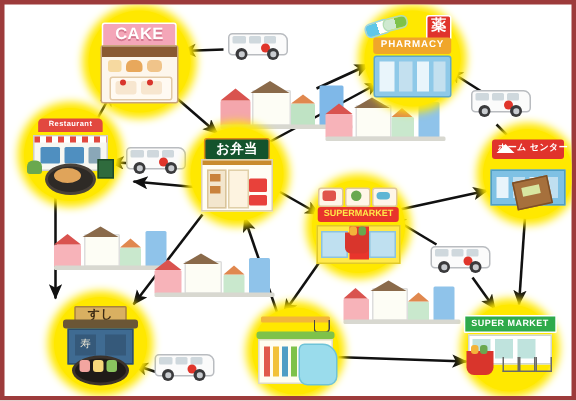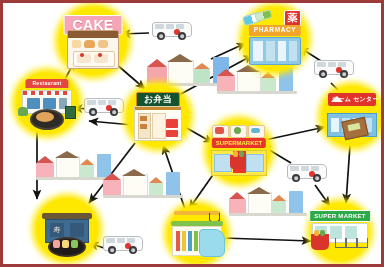--- a/index.html
+++ b/index.html
@@ -195,21 +195,21 @@
     <div class="van-win" style="left:16px;top:4px;width:8px;height:5px;"></div>
     <div class="van-win" style="left:26px;top:4px;width:8px;height:5px;"></div>
     <div class="vlogo" style="left:24px;top:9px;width:6px;height:6px;"></div>
     <div class="wheel" style="left:7px;top:12px;width:8px;height:8px;"></div>
     <div class="wheel" style="left:28px;top:12px;width:8px;height:8px;"></div>
   </div>
 
   <div class="node" style="left:90px;top:38px;">
     <div class="halo" style="width:68px;height:68px;"></div>
     <div class="shop" style="width:56px;height:52px;">
-      <div class="sign" style="top:0;background:#f4a6b8;color:#ffffff;font-size:14px;padding:2px 8px;border:1.5px solid #fff;text-shadow:0 1px 0 #d3788f;">
+      <div class="sign" style="top:0;background:#f4a6b8;color:#ffffff;font-size:11px;padding:2px 8px;border:1.5px solid #fff;text-shadow:0 1px 0 #d3788f;">
         <span>CAKE</span>
       </div>
       <div class="bldg" style="top:15px;width:50px;height:37px;background:#fdf6ec;border:1px solid #c9a47a;border-radius:2px;">
         <div style="position:absolute;left:0;top:0;width:100%;height:7px;background:#8a5a33;"></div>
         <div style="position:absolute;left:4px;top:9px;width:9px;height:8px;background:#f6d9a0;border-radius:2px;"></div>
         <div style="position:absolute;left:16px;top:9px;width:11px;height:8px;background:#e8a85c;border-radius:4px 4px 2px 2px;"></div>
         <div style="position:absolute;left:30px;top:9px;width:10px;height:8px;background:#f0c48a;border-radius:3px;"></div>
         <div style="position:absolute;left:5px;top:20px;width:40px;height:14px;background:#fffaf2;border:1px solid #e2c9a6;border-radius:2px;"></div>
         <div style="position:absolute;left:9px;top:23px;width:14px;height:9px;background:#f7e6cf;border-radius:2px;"></div>
         <div style="position:absolute;left:26px;top:23px;width:14px;height:9px;background:#f7e6cf;border-radius:2px;"></div>
@@ -313,20 +313,23 @@
       </div>
       <div style="position:absolute;left:20px;top:30px;width:16px;height:14px;background:#d9352c;border-radius:0 0 4px 4px;"></div>
       <div style="position:absolute;left:23px;top:26px;width:5px;height:6px;background:#f3b43a;border-radius:2px;"></div>
       <div style="position:absolute;left:29px;top:26px;width:5px;height:6px;background:#6aa84f;border-radius:2px;"></div>
     </div>
   </div>
 
   <div class="node" style="left:64px;top:226px;">
     <div class="halo" style="width:62px;height:62px;"></div>
     <div class="shop" style="width:52px;height:50px;">
+      <div class="sign" style="top:0;background:#d9b061;color:#3a2a14;font-size:8px;padding:1px 8px;border:1px solid #a8823c;border-radius:1px;">
+        <span>すし</span>
+      </div>
       <div style="position:absolute;left:1px;top:9px;width:50px;height:6px;background:#6b5636;border-radius:2px;"></div>
       <div class="bldg" style="top:15px;width:42px;height:22px;background:#3f6b92;border:1px solid #2d4f6d;">
         <div style="position:absolute;left:4px;top:3px;width:14px;height:14px;background:#35597a;color:#f0ead8;font-size:7px;text-align:center;line-height:14px;">
           <span>寿 司</span>
         </div>
         <div style="position:absolute;right:4px;top:3px;width:14px;height:14px;background:#35597a;"></div>
       </div>
       <div style="position:absolute;left:7px;top:33px;width:34px;height:16px;background:#1f1b18;border-radius:50%;border:2px solid #3c332c;"></div>
       <div style="position:absolute;left:12px;top:36px;width:7px;height:8px;background:#f2a5a0;border-radius:2px;"></div>
       <div style="position:absolute;left:21px;top:36px;width:7px;height:8px;background:#f7d87a;border-radius:2px;"></div>

